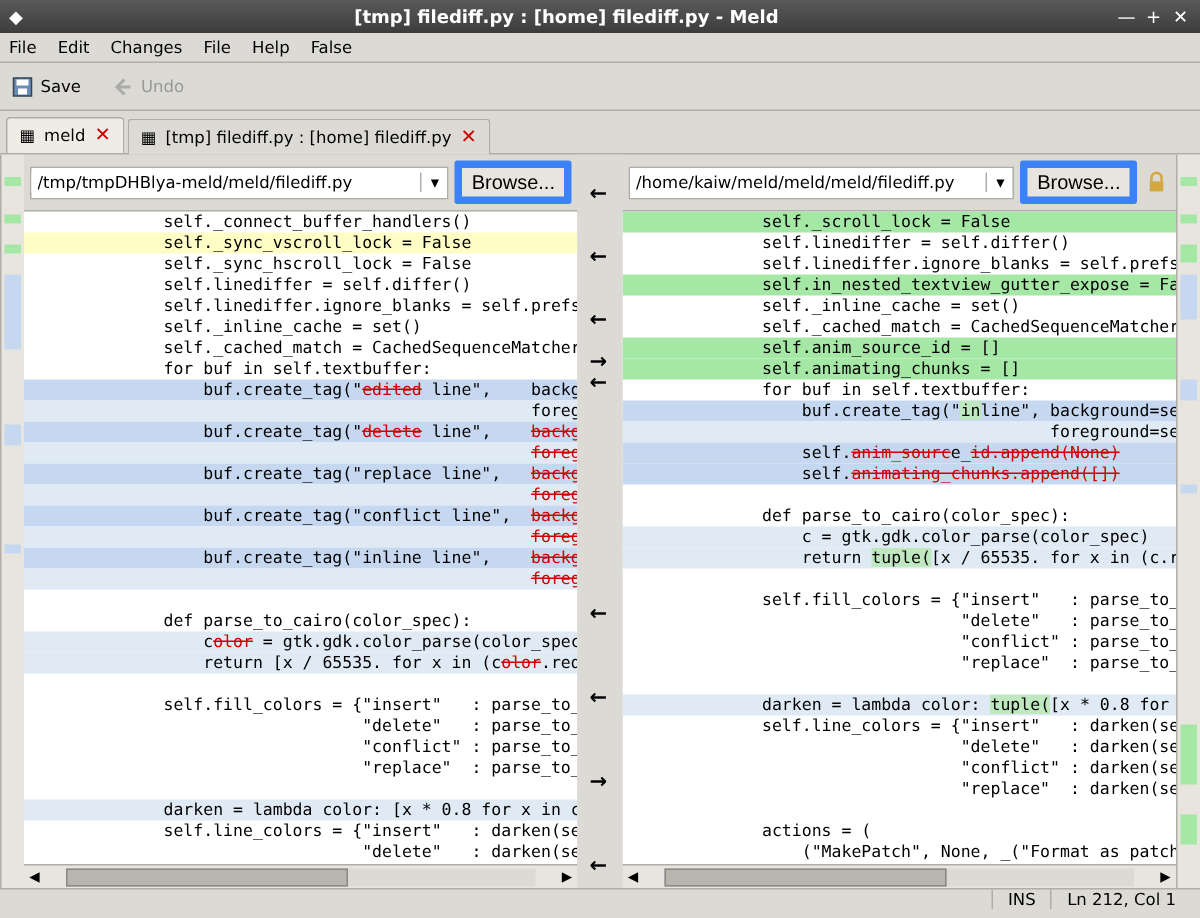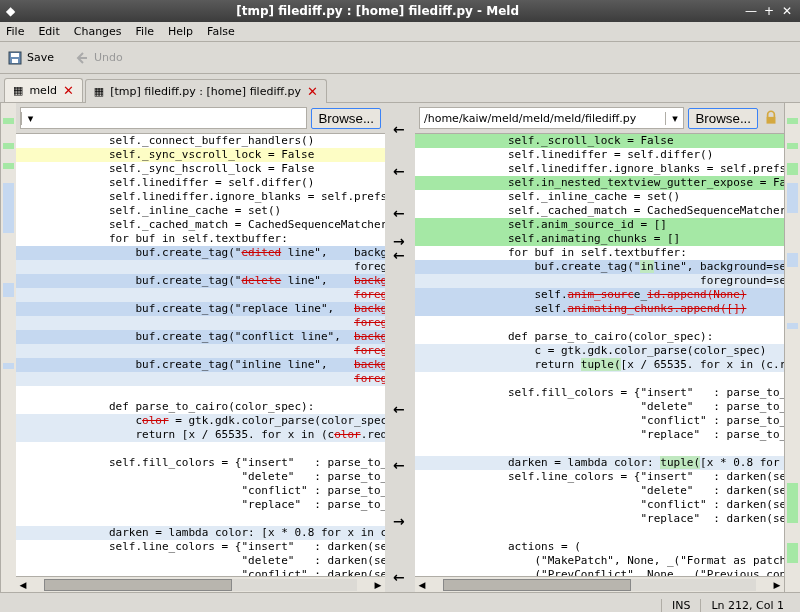--- a/index.html
+++ b/index.html
@@ -16,40 +16,40 @@
 .tabbar { background:#dcdad5; height:28px; display:flex; align-items:flex-end; padding:0 4px; }
 .tab { background:#efece6; border:1px solid #b0ada6; border-bottom:none; padding:4px 8px; margin-right:2px; display:flex; align-items:center; gap:6px; border-radius:3px 3px 0 0; font-size:11px; }
 .tab.active { background:#dcdad5; position:relative; top:1px; }
 .tab .x { color:#c00; font-weight:bold; cursor:pointer; font-size:13px; }
 .content { flex:1; display:flex; background:#dcdad5; border-top:1px solid #b0ada6; overflow:hidden; }
 .pane { flex:1; display:flex; flex-direction:column; min-width:0; }
 .pathrow { display:flex; align-items:center; padding:4px; gap:4px; }
 .pathcombo { flex:1; display:flex; background:#fff; border:1px solid #b0ada6; height:22px; align-items:center; }
 .pathcombo input { flex:1; border:none; outline:none; padding:0 4px; font-size:11px; font-family:inherit; }
 .pathcombo .dd { width:18px; text-align:center; border-left:1px solid #b0ada6; cursor:pointer; }
-.btn { background:#e8e5de; border:1px solid #3b82f6; padding:2px 6px; cursor:pointer; border-radius:2px; }
+.btn { background:#e8e5de; border:5px solid #3b82f6; padding:2px 6px; cursor:pointer; border-radius:2px; }
 .lock { width:18px; height:18px; }
 .codewrap { flex:1; display:flex; overflow:hidden; border-top:1px solid #b0ada6; }
 .overview { width:16px; background:#e8e5de; border-left:1px solid #b0ada6; position:relative; }
 .ov { position:absolute; left:2px; right:2px; height:4px; }
 .code { flex:1; background:#fff; overflow:hidden; position:relative; font-family:"DejaVu Sans Mono",monospace; font-size:11px; line-height:14px; white-space:pre; }
 .line { height:14px; padding-left:40px; position:relative; overflow:hidden; }
 .line.yel { background:#fdfdc5; }
 .line.grn { background:#a5e8a5; }
 .line.blue { background:#c5d8f0; }
 .line.lblue { background:#e0eaf5; }
 .del { color:#c00; text-decoration:line-through; }
 .ins { background:#c0e8c0; }
 .gutter { width:30px; background:#dcdad5; display:flex; flex-direction:column; position:relative; }
 .arrow { position:absolute; font-size:14px; font-weight:bold; cursor:pointer; left:8px; }
 .scroll { height:16px; background:#e8e5de; border-top:1px solid #b0ada6; display:flex; align-items:center; }
 .scroll .sb { flex:1; height:12px; background:#dcdad5; margin:0 14px; position:relative; }
 .scroll .thumb { position:absolute; height:100%; background:#b8b5ae; border:1px solid #888; }
 .scroll .ar { width:14px; text-align:center; cursor:pointer; font-size:9px; }
-.statusbar { height:20px; background:#dcdad5; border-top:1px solid #b0ada6; display:flex; align-items:flex-end; padding:0 6px; font-size:11px; }
+.statusbar { height:20px; background:#dcdad5; border-top:1px solid #b0ada6; display:flex; align-items:flex-start; padding:0 6px; font-size:11px; }
 .statusbar .fill { flex:1; }
 .statusbar .cell { border-left:1px solid #b0ada6; padding:0 10px; }
 </style>
 </head>
 <body>
 
 <div class="titlebar">
   <span>◆</span>
   <span class="t">[tmp] filediff.py : [home] filediff.py - Meld</span>
   <span class="wb">—</span>
@@ -101,20 +101,21 @@
       <div class="ov" style="top: 15px; height: 6px; background: rgb(165, 232, 165);"></div>
       <div class="ov" style="top: 40px; height: 6px; background: rgb(165, 232, 165);"></div>
       <div class="ov" style="top: 60px; height: 6px; background: rgb(165, 232, 165);"></div>
       <div class="ov" style="top: 80px; height: 50px; background: rgb(197, 216, 240);"></div>
       <div class="ov" style="top: 180px; height: 14px; background: rgb(197, 216, 240);"></div>
       <div class="ov" style="top: 260px; height: 6px; background: rgb(197, 216, 240);"></div>
     </div>
   <div class="pane">
     <div class="pathrow">
       <div class="pathcombo">
+        <input value="/tmp/tmpDHBlya-meld/meld/filediff.py" style="">
         <span class="dd">▾</span>
       </div>
       <button class="btn">Browse...</button>
     </div>
     <div class="codewrap">
       <div class="code" id="codeL"><div class="line ">        self._connect_buffer_handlers()</div><div class="line yel">        self._sync_vscroll_lock = False</div><div class="line ">        self._sync_hscroll_lock = False</div><div class="line ">        self.linediffer = self.differ()</div><div class="line ">        self.linediffer.ignore_blanks = self.prefs.ig</div><div class="line ">        self._inline_cache = set()</div><div class="line ">        self._cached_match = CachedSequenceMatcher()</div><div class="line ">        for buf in self.textbuffer:</div><div class="line blue">            buf.create_tag("<span class="del">edited</span> line",    backgroun</div><div class="line lblue">                                             foregroun</div><div class="line blue">            buf.create_tag("<span class="del">delete</span> line",    <span class="del">backgroun</span></div><div class="line lblue">                                             <span class="del">foregroun</span></div><div class="line blue">            buf.create_tag("replace line",   <span class="del">backgroun</span></div><div class="line lblue">                                             <span class="del">foregroun</span></div><div class="line blue">            buf.create_tag("conflict line",  <span class="del">backgroun</span></div><div class="line lblue">                                             <span class="del">foregroun</span></div><div class="line blue">            buf.create_tag("inline line",    <span class="del">backgroun</span></div><div class="line lblue">                                             <span class="del">foregroun</span></div><div class="line "></div><div class="line ">        def parse_to_cairo(color_spec):</div><div class="line lblue">            c<span class="del">olor</span> = gtk.gdk.color_parse(color_spec)</div><div class="line lblue">            return [x / 65535. for x in (c<span class="del">olor</span>.red, c</div><div class="line "></div><div class="line ">        self.fill_colors = {"insert"   : parse_to_cai</div><div class="line ">                            "delete"   : parse_to_cai</div><div class="line ">                            "conflict" : parse_to_cai</div><div class="line ">                            "replace"  : parse_to_cai</div><div class="line "></div><div class="line lblue">        darken = lambda color: [x * 0.8 for x in colo</div><div class="line ">        self.line_colors = {"insert"   : darken(self.</div><div class="line ">                            "delete"   : darken(self.</div><div class="line ">                            "conflict" : darken(self.</div></div>
     </div>
     <div class="scroll">
       <span class="ar">◀</span>
         <div class="sb">

